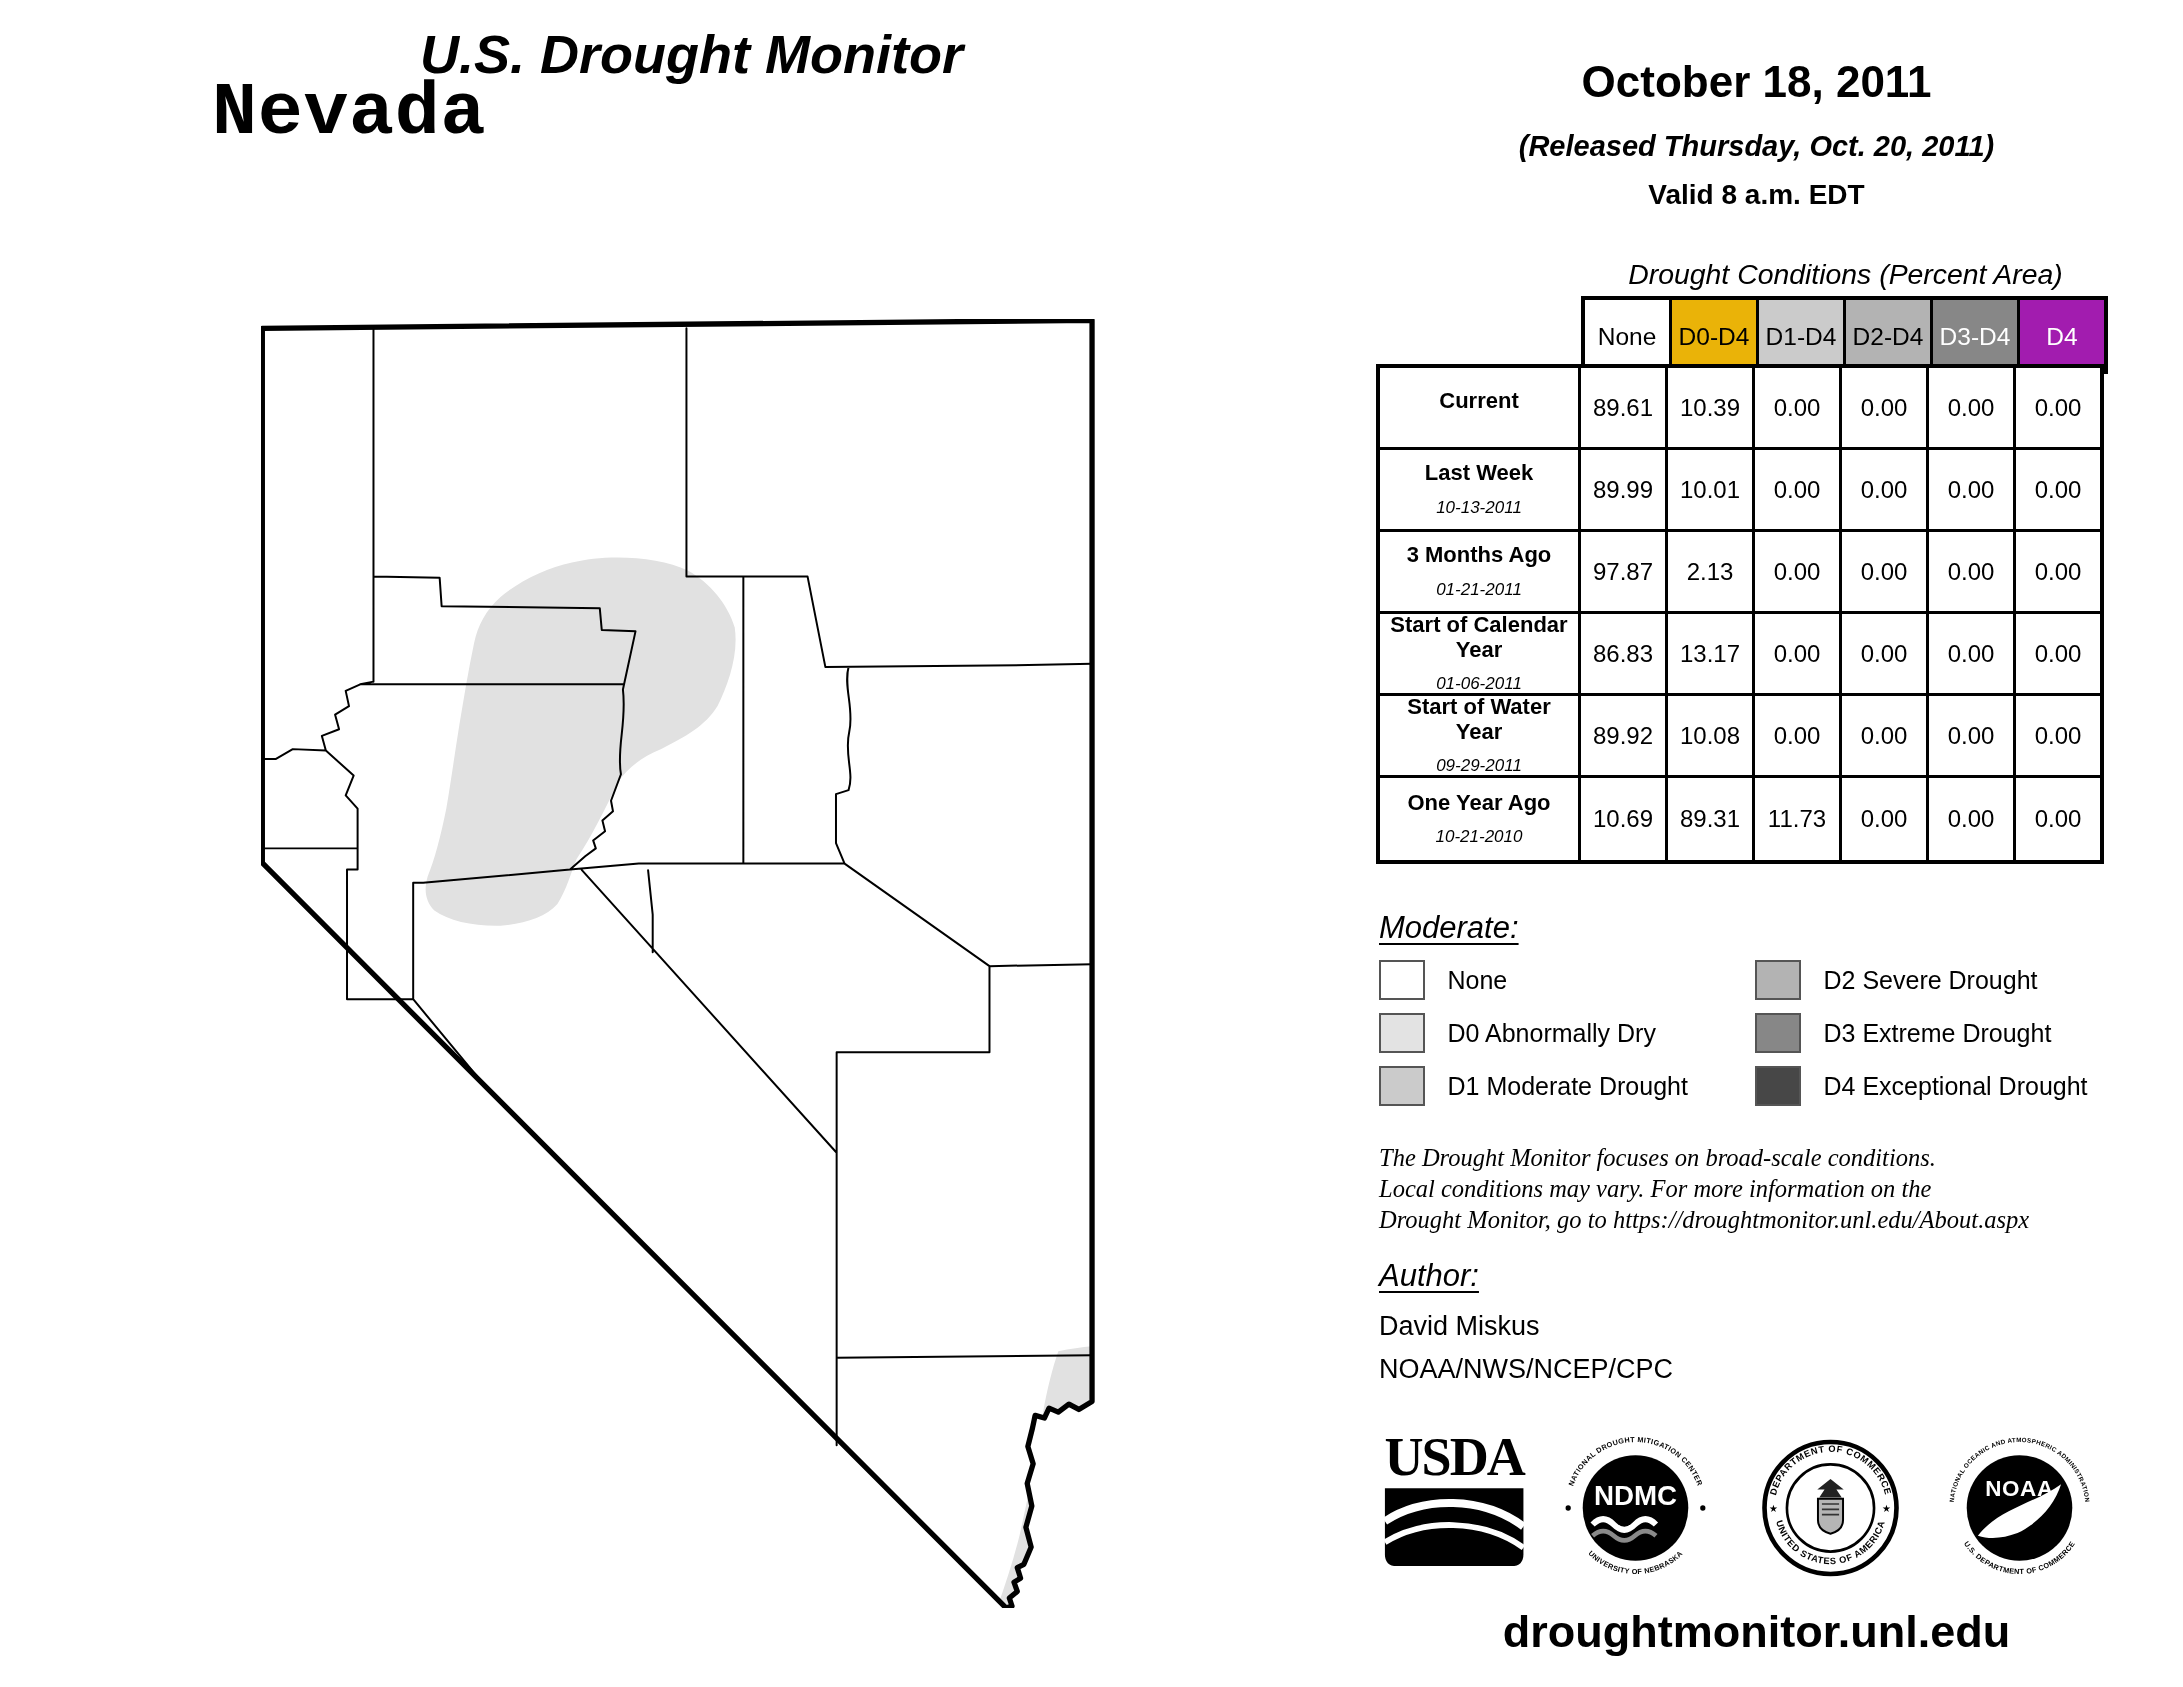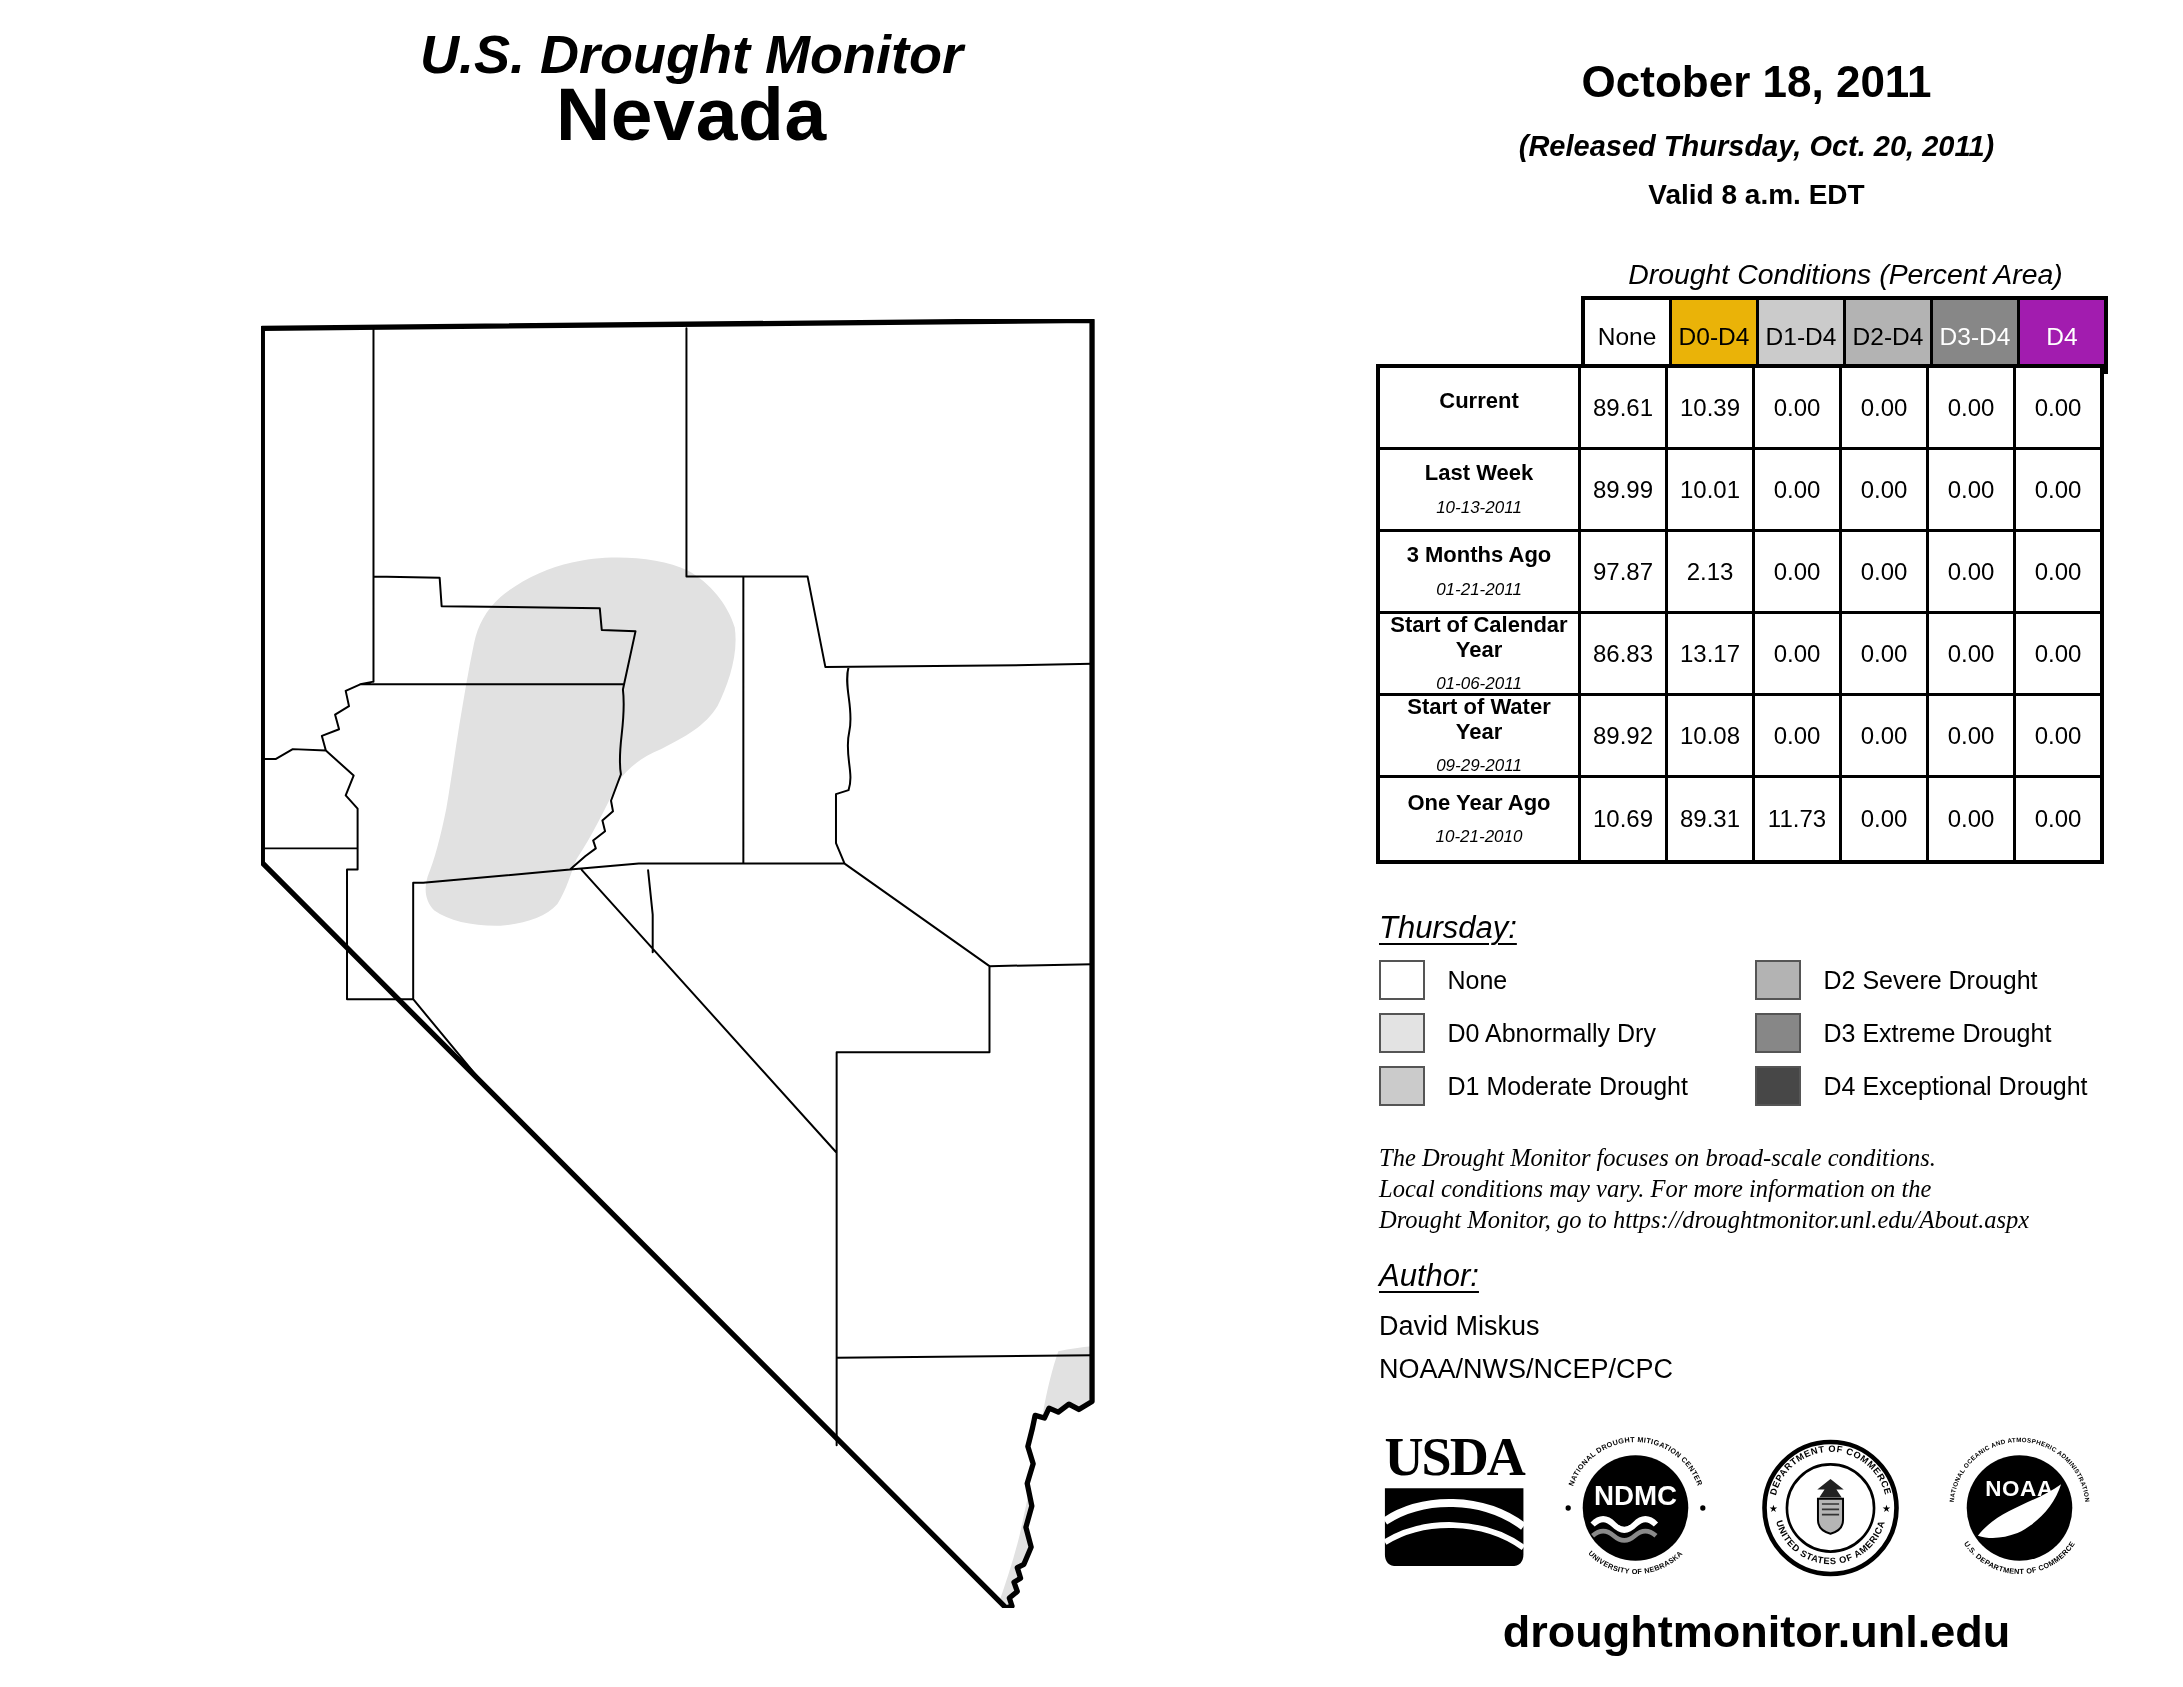--- a/index.html
+++ b/index.html
@@ -2,22 +2,22 @@
 <html style="font-size:10.6px"><head>
 <meta charset="utf-8">
 <style>
   html,body{margin:0;padding:0;background:#fff;}
   #page{position:relative;width:2183px;height:1687px;background:#fff;overflow:hidden;
         font-family:"Liberation Sans","DejaVu Sans",sans-serif;color:#000;}
   .abs{position:absolute;}
   
   #main-title{left:212px;top:22.5px;width:959px;text-align:center;
               font-size:54px;font-weight:bold;font-style:italic;}
-  #state-title{left:212px;top:71px;width:959px;text-align:center;
-               font-size:75px;font-weight:bold;letter-spacing:0.7px;}
+  #state-title{left:212px;top:71px;width:959px;text-align:left;
+               font-size:75px;font-weight:bold;letter-spacing:0.7px;font-family:Liberation Mono, monospace;}
   
   #date-main{left:1376px;top:57px;width:761px;text-align:center;font-size:44px;font-weight:bold;}
   #date-released{left:1376px;top:130px;width:761px;text-align:center;font-size:29px;font-weight:bold;font-style:italic;}
   #date-valid{left:1376px;top:179px;width:761px;text-align:center;font-size:28px;font-weight:bold;}
   
   #table-title{left:1548px;top:258px;width:595px;text-align:center;font-size:28.4px;font-style:italic;}
   #tbl-head{left:1581px;top:296px;display:grid;
             grid-template-columns:87px 87px 87px 87px 87px 84px;
             grid-auto-rows:74px;border:4px solid #000;border-bottom:none;background:#000;}
   #tbl-head .hc{border-right:3.3px solid #000;display:flex;align-items:center;justify-content:center;
@@ -263,21 +263,21 @@
         <span class="val">0.00</span>
       </div>
     <div class="c lastrow">
         <span class="val">0.00</span>
       </div>
     <div class="c lastrow lastcol">
         <span class="val">0.00</span>
       </div>
   </div>
 
-  <div class="abs" id="intensity-h">Thursday:</div>
+  <div class="abs" id="intensity-h">Moderate:</div>
   <div class="abs leg-col" id="leg-left">
     <div class="leg-item">
         <span class="leg-sw" style="background: rgb(255, 255, 255);"></span>
         <span class="leg-lbl">None</span>
       </div>
     <div class="leg-item">
         <span class="leg-sw" style="background: rgb(227, 227, 227);"></span>
         <span class="leg-lbl">D0 Abnormally Dry</span>
       </div>
     <div class="leg-item">

